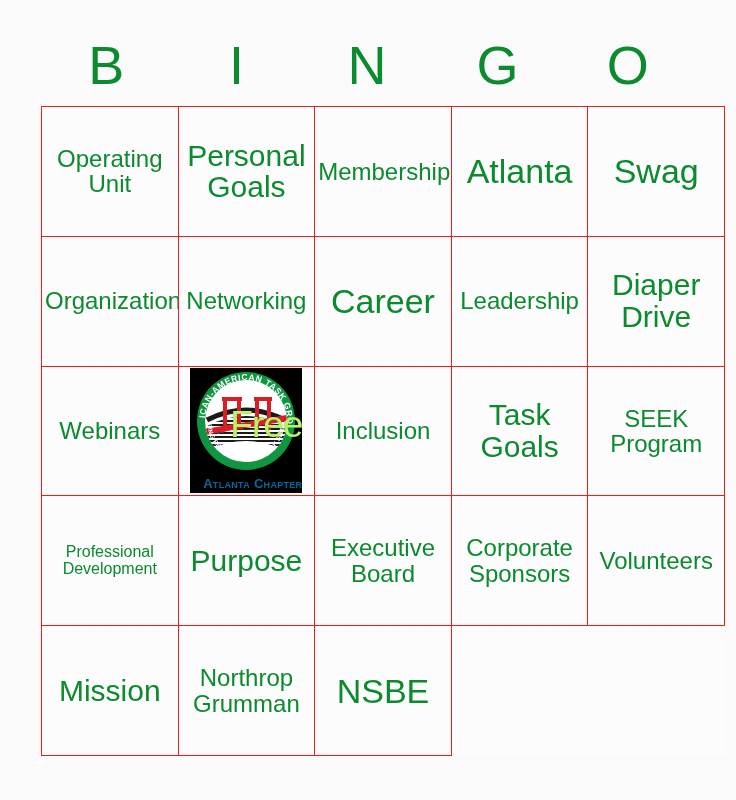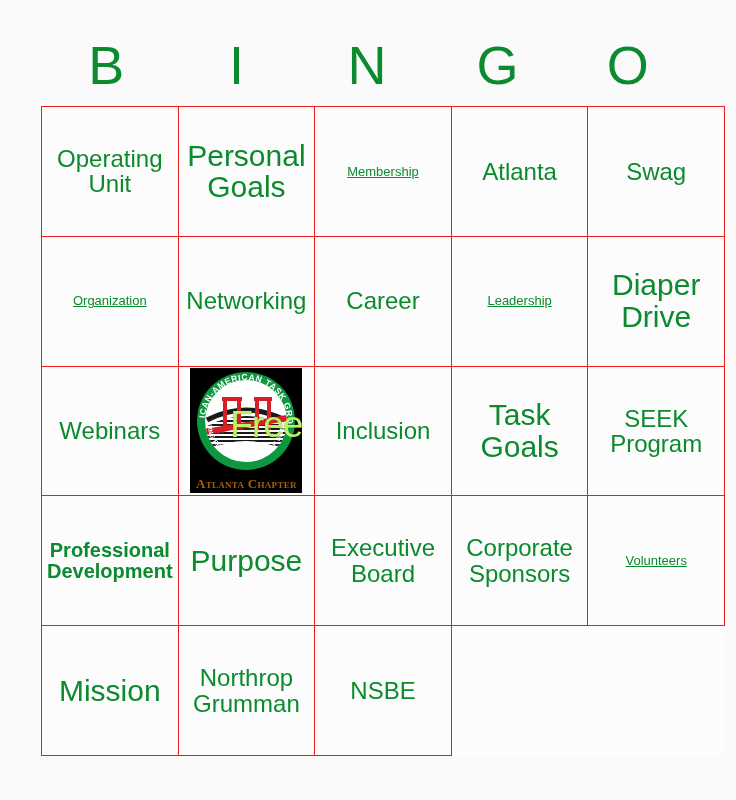--- a/index.html
+++ b/index.html
@@ -73,25 +73,25 @@
     overflow: hidden;
     position: relative;
   }
   .cell-text {
     color: #0b8a2e;
     line-height: 1.06;
     display: block;
     width: 100%;
   }
   
-  .fs-xl  .cell-text { font-size: 24px; }
+  .fs-xl  .cell-text { font-size: 34px; }
   .fs-lg  .cell-text { font-size: 30px; }
   .fs-md  .cell-text { font-size: 24px; }
-  .fs-sm  .cell-text { font-size: 13px; text-decoration: underline; }
-  .fs-xs  .cell-text { font-size: 20px; font-weight: bold; }
+  .fs-sm  .cell-text { font-size: 24px; }
+  .fs-xs  .cell-text { font-size: 16px; }
 
   
   .cell.logo-cell {
     padding: 0;
   }
   .logo {
     position: relative;
     width: 112px;
     height: 125px;
     background: #000000;
@@ -139,23 +139,23 @@
     color: #bef264;
     font-family: "Liberation Sans", sans-serif;
     letter-spacing: -1px;
     text-shadow: 0 0 1px rgba(10,120,30,.6);
   }
   .logo-chapter {
     position: absolute;
     left: 0;
     bottom: 3px;
     width: 112px;
-    text-align: center;
-    color: #a16207;
-    font-family: Liberation Serif, serif;
+    text-align: right;
+    color: #0369a1;
+    font-family: Liberation Sans, sans-serif;
     font-size: 13px;
     font-variant: small-caps;
     font-weight: 700;
     letter-spacing: .3px;
     line-height: 1;
   }
 </style>
 </head>
 <body>
 

